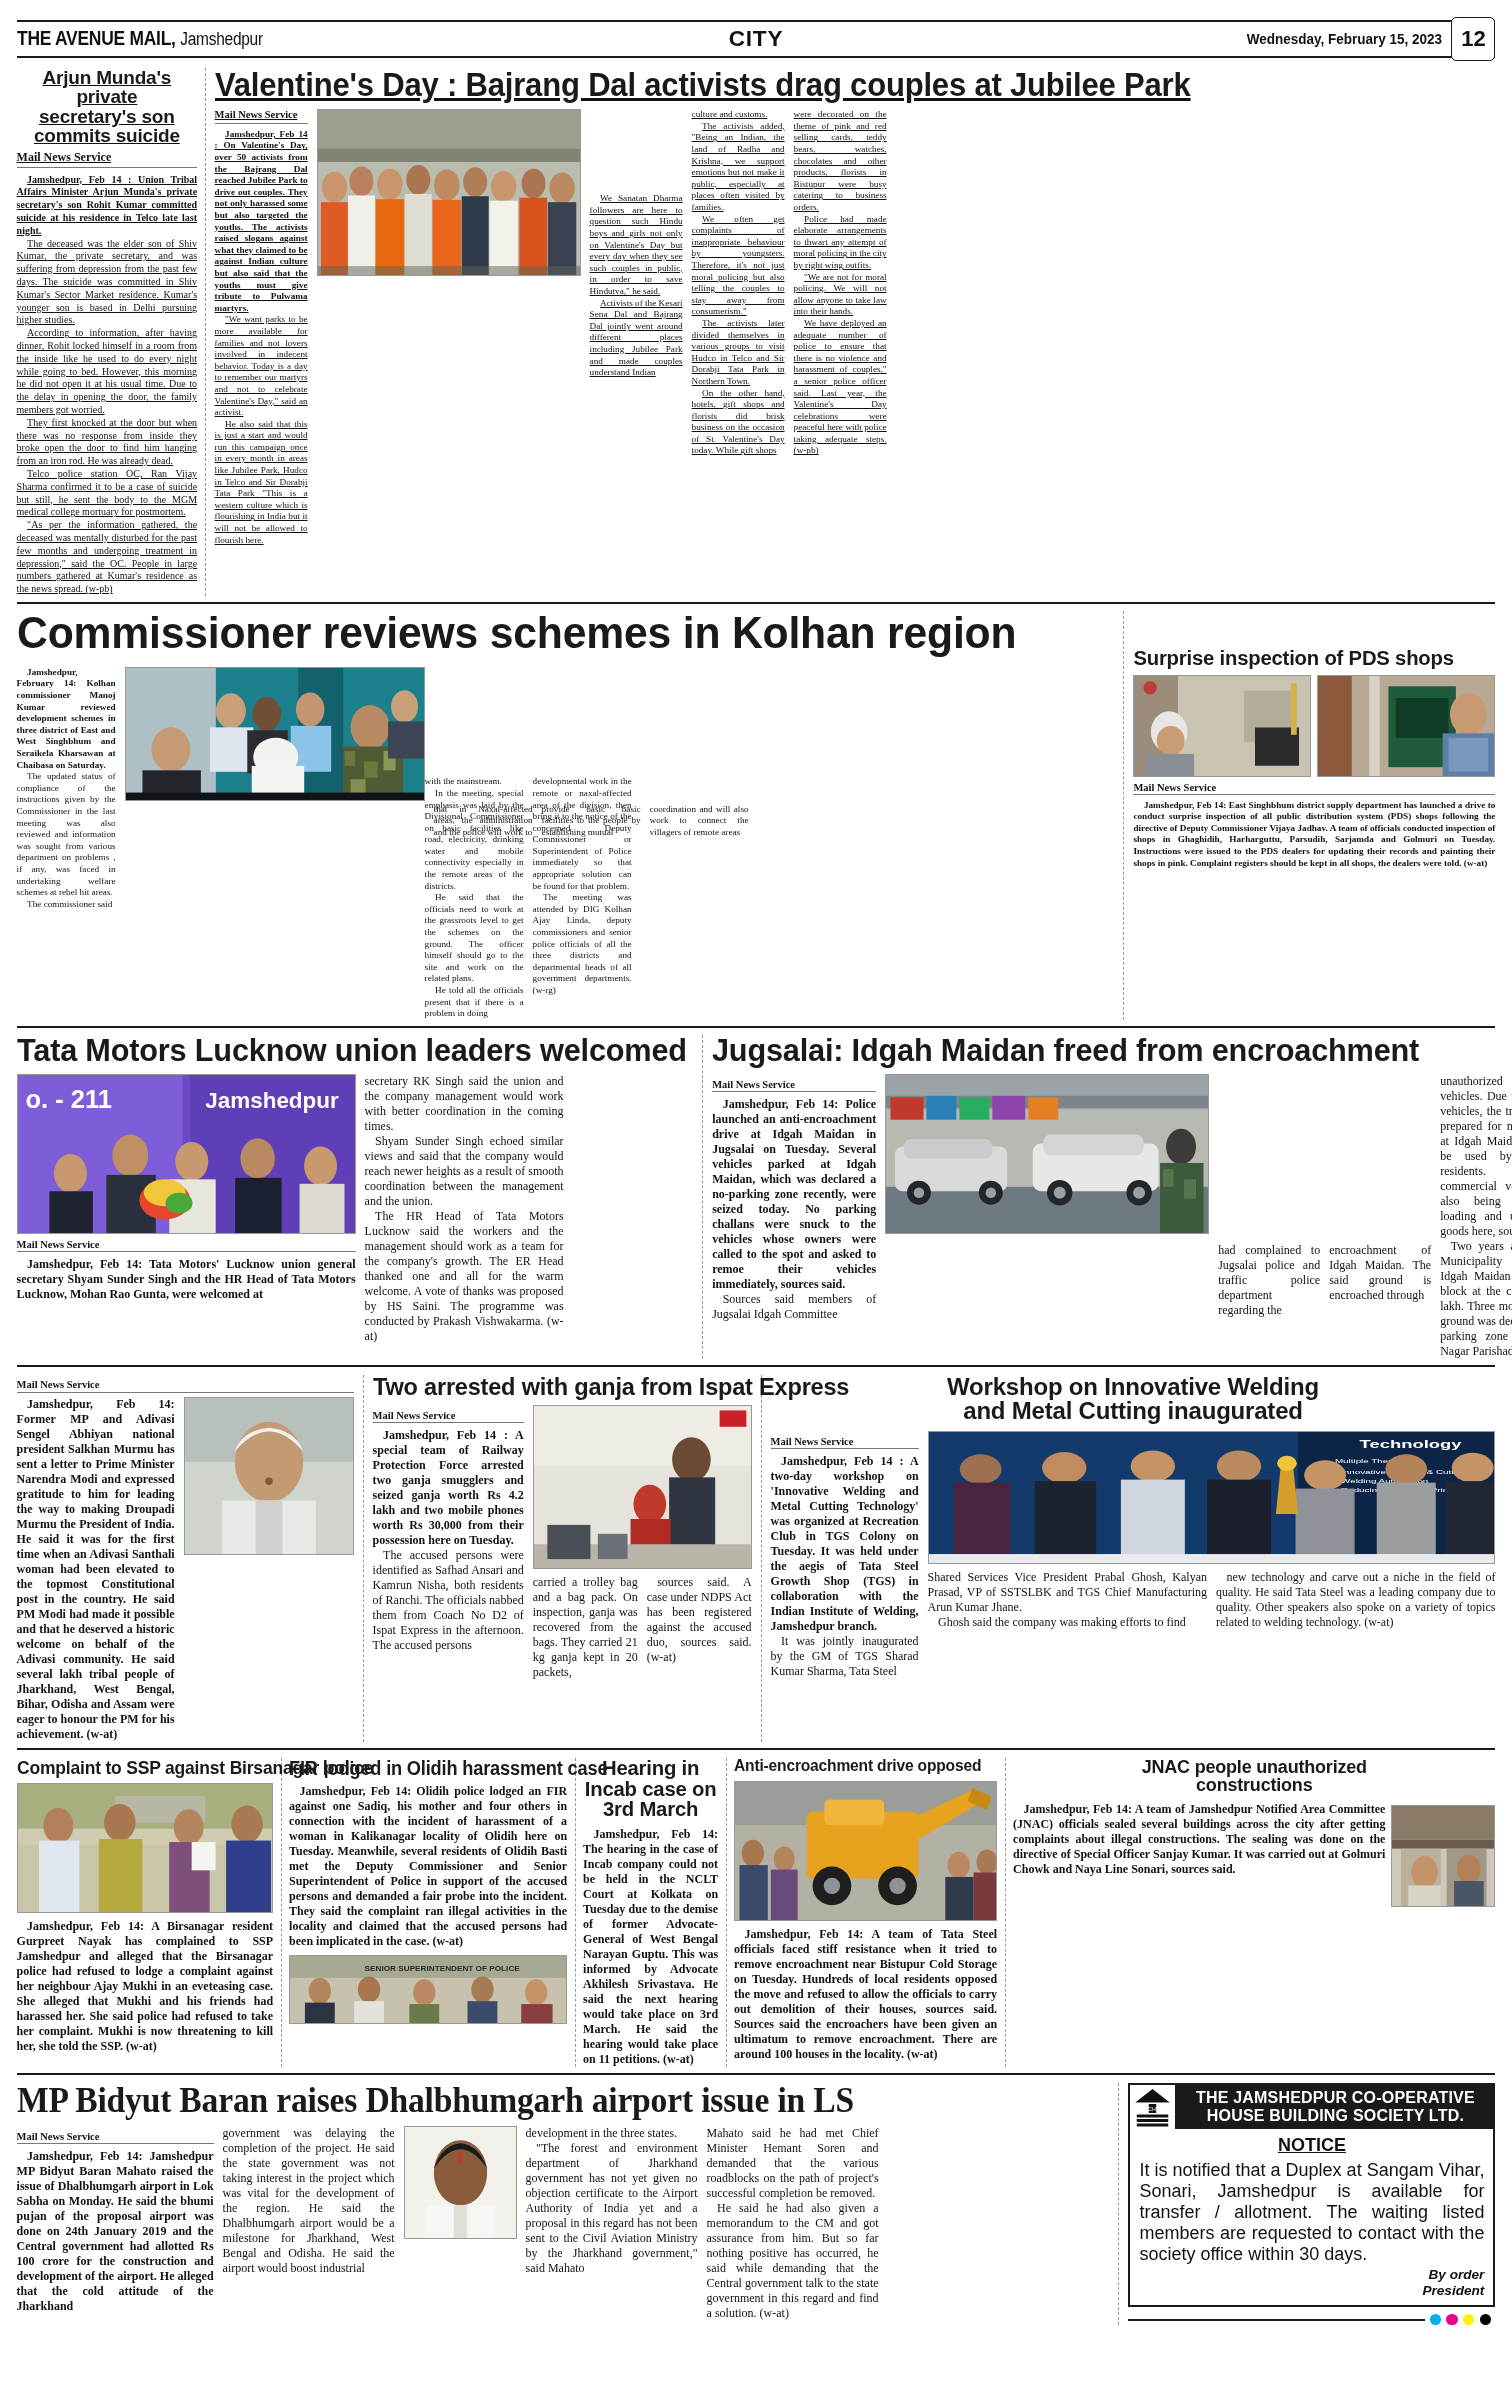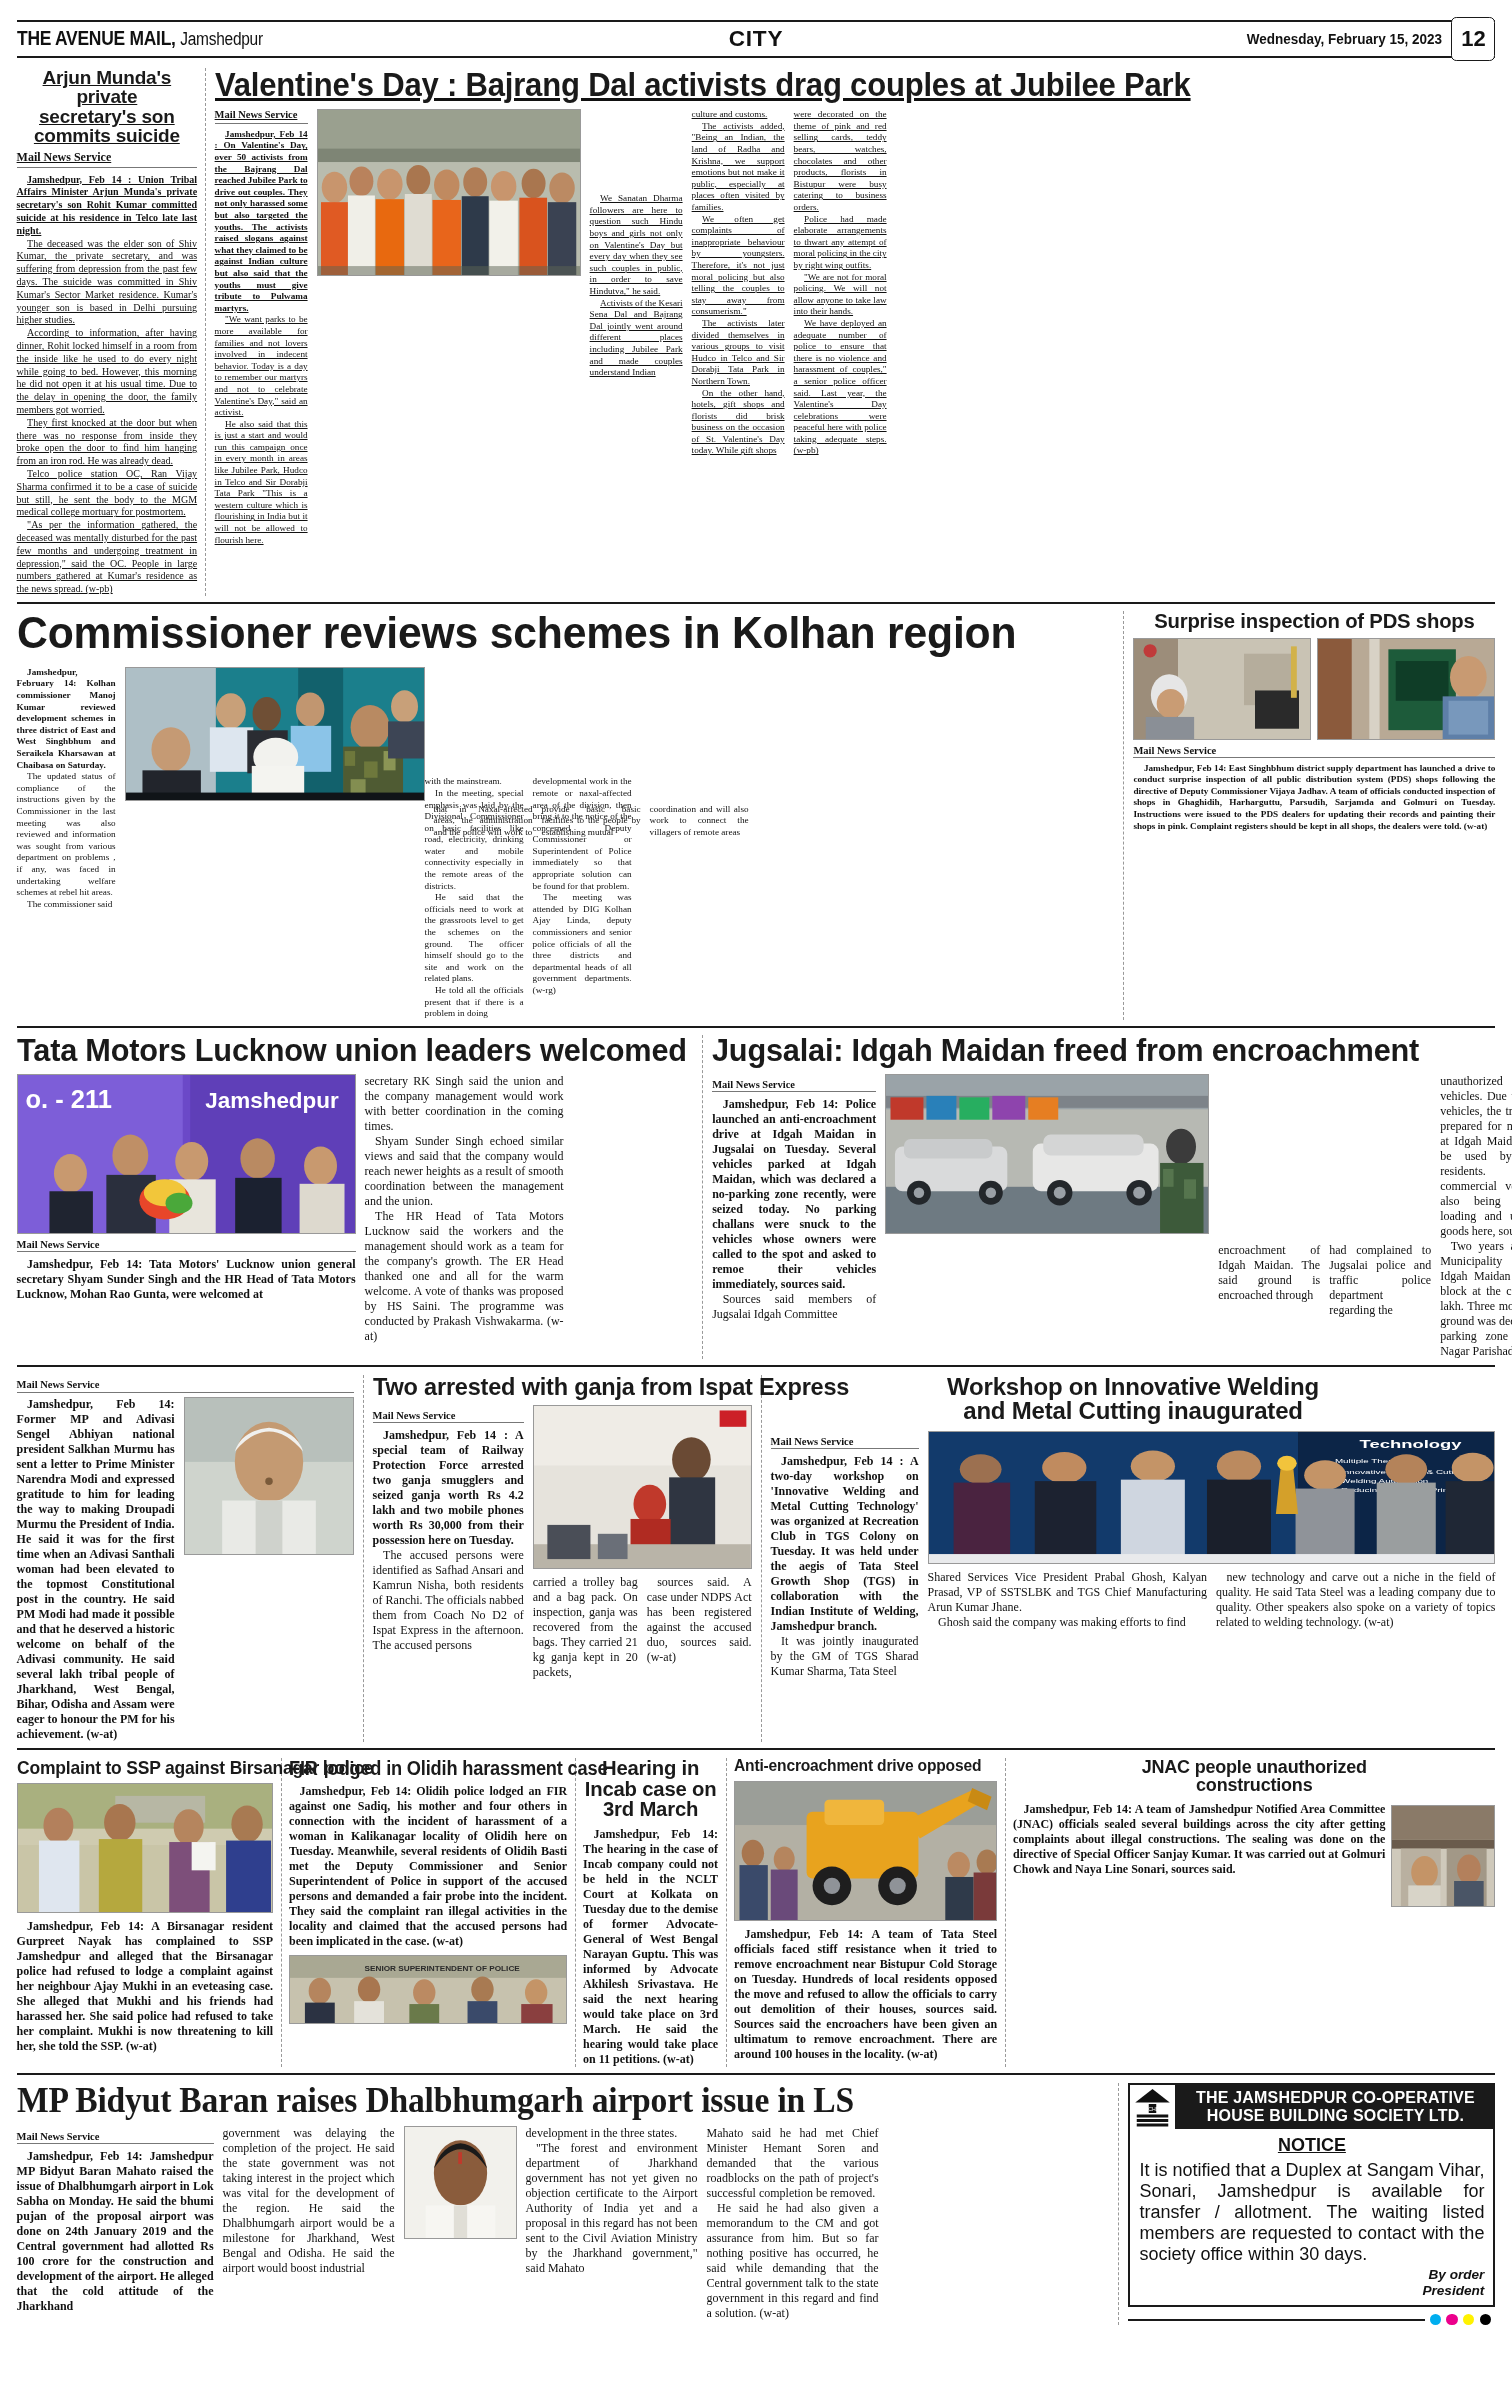--- a/index.html
+++ b/index.html
@@ -250,21 +250,21 @@
         <div style="width:99px;">
           <div class="bodytext tiny">
             <p style="text-indent:0">developmental work in the remote or naxal-affected area of the division, then bring it to the notice of the concerned Deputy Commissioner or Superintendent of Police immediately so that appropriate solution can be found for that problem.</p>
             <p>The meeting was attended by DIG Kolhan Ajay Linda, deputy commissioners and senior police officials of all the three districts and departmental heads of all government departments. (w-rg)</p>
           </div>
         </div>
       </div>
     </div>
 
     <div style="width:372px; padding-left:9px; border-left:1.5px dashed #999;">
-      <div class="hl" style="font-size:20.3px; text-align:center; margin-bottom:6px;">Surprise inspection of PDS shops</div>
+      <div class="hl" style="font-size:20.3px; margin-bottom:6px;margin-top:37px;">Surprise inspection of PDS shops</div>
       <div style="display:flex; gap:6px;">
         <div class="photo" style="width:181px; height:102px;">
           <svg width="100%" height="100%" viewBox="0 0 240 136" preserveAspectRatio="none">
             <rect width="240" height="136" fill="#c9c3b4"></rect>
             <rect x="0" y="0" width="60" height="136" fill="#9c8d7a"></rect>
             <rect x="150" y="20" width="70" height="70" fill="#b5ad9c"></rect>
             <rect x="165" y="70" width="60" height="52" fill="#2a2a2a"></rect>
             <ellipse cx="48" cy="76" rx="25" ry="28" fill="#e6e6e6"></ellipse>
             <ellipse cx="50" cy="88" rx="19" ry="20" fill="#c99c74"></ellipse>
             <rect x="16" y="106" width="66" height="30" fill="#8a8f96"></rect>
@@ -387,26 +387,26 @@
                 <ellipse cx="394" cy="96" rx="20" ry="24" fill="#3b3b3b"></ellipse>
                 <rect x="366" y="118" width="58" height="94" fill="#3d5a3a"></rect>
                 <rect x="370" y="126" width="14" height="24" fill="#5a7a52" opacity=".85"></rect>
                 <rect x="398" y="140" width="16" height="26" fill="#5a7a52" opacity=".85"></rect>
               </g>
             </svg>
           </div>
         </div>
         <div style="width:102px;">
           <div class="bodytext tiny2" style="margin-top:169px;">
-            <p style="text-indent:0">encroachment of Idgah Maidan. The said ground is encroached through</p>
+            <p style="text-indent:0">had complained to Jugsalai police and traffic police department regarding the</p>
           </div>
         </div>
         <div style="width:102px;">
           <div class="bodytext tiny2" style="margin-top:169px;">
-            <p style="text-indent:0">had complained to Jugsalai police and traffic police department regarding the</p>
+            <p style="text-indent:0">encroachment of Idgah Maidan. The said ground is encroached through</p>
           </div>
         </div>
         <div style="width:136px;">
           <div class="bodytext tiny2">
             <p style="text-indent:0">unauthorized parking of vehicles. Due to parking of vehicles, the track specially prepared for morning walk at Idgah Maidan could not be used by the local residents. Many commercial vehicles were also being parked for loading and unloading of goods here, sources said.</p>
             <p>Two years ago, Jugsalai Municipality had paved Idgah Maidan with pavers block at the cost of Rs 50 lakh. Three months ago, the ground was declared as a no parking zone by Jugsalai Nagar Parishad. (w-at)</p>
           </div>
         </div>
       </div>
     </div>

